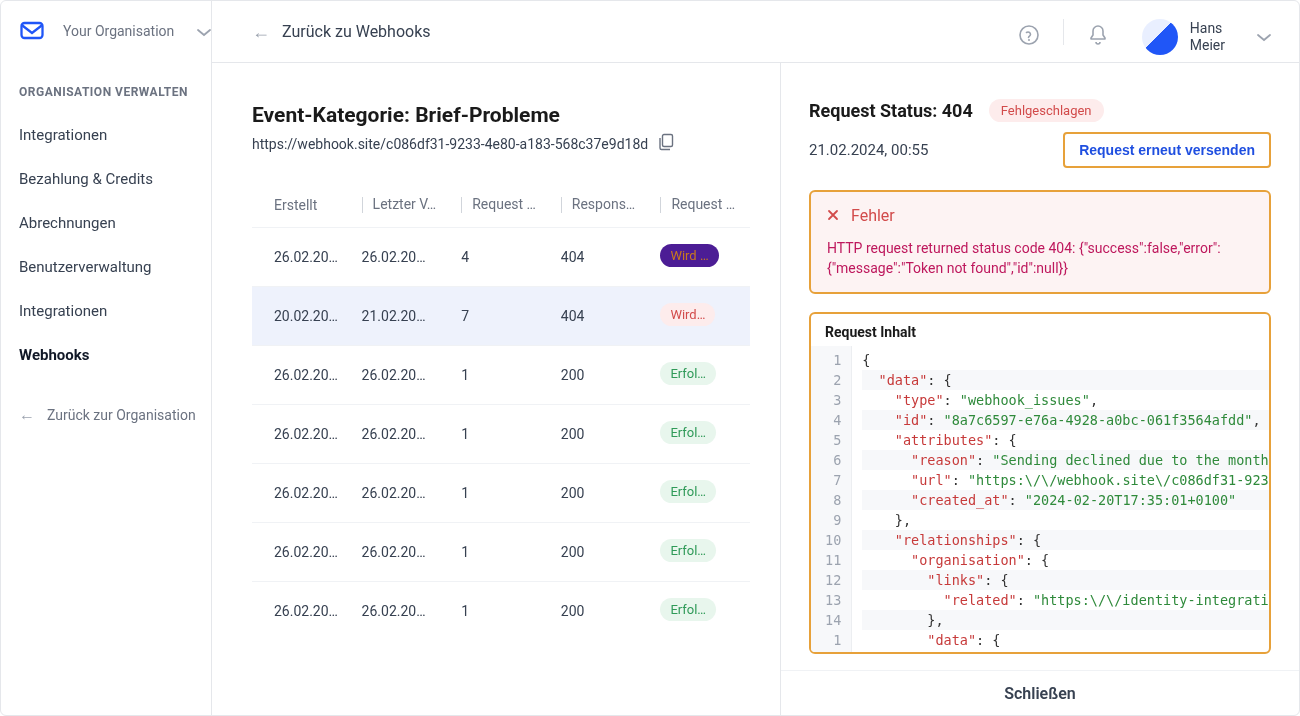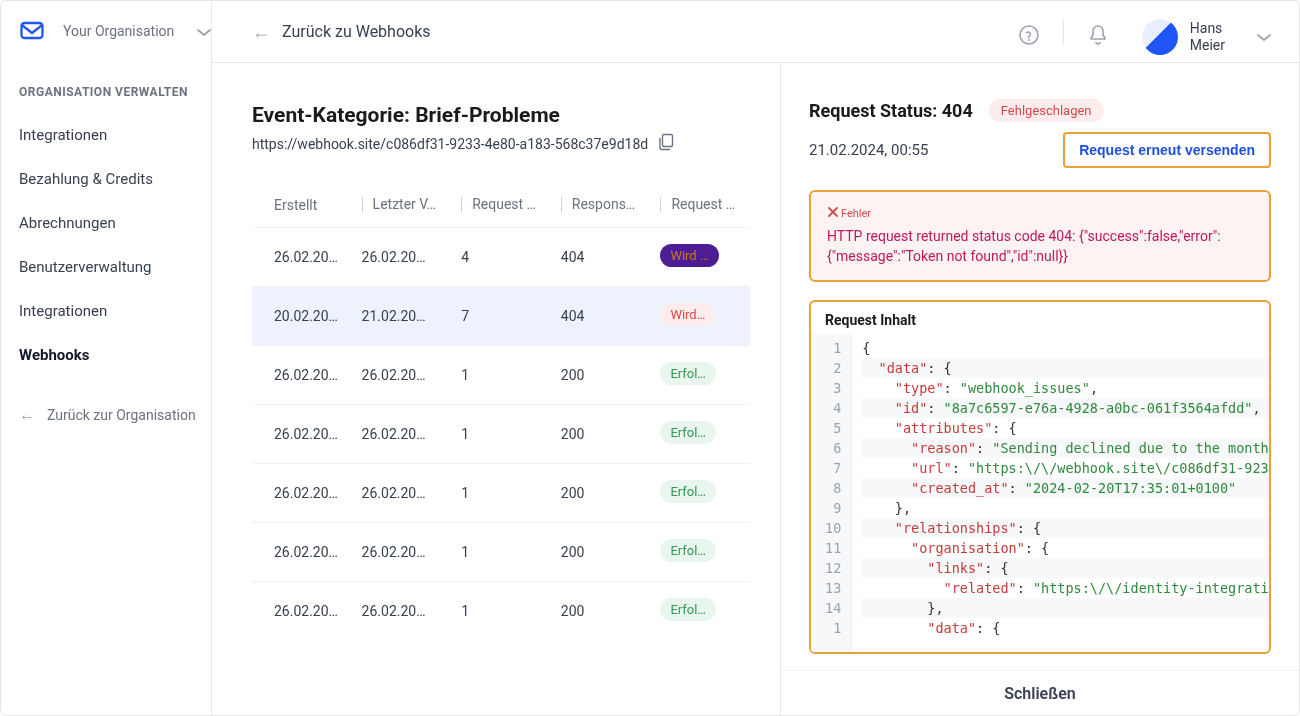--- a/index.html
+++ b/index.html
@@ -54,21 +54,21 @@
 
 
 .right-col { width: 518px; display: flex; flex-direction: column; padding: 36px 28px 0 28px; min-height: 0; }
 .status-row { display: flex; align-items: center; gap: 16px; margin-bottom: 10px; }
 .status-title  { font-size: 18px; font-weight: 700; }
 .status-badge { background: #fdecec; color: #d24b4b; padding: 4px 12px; border-radius: 14px; font-size: 13px; }
 .ts-row { display: flex; align-items: center; justify-content: space-between; margin-bottom: 22px; }
 .ts { font-size: 15px; color: #374151; }
 .resend { border: 2px solid #e7a13a; background: #fff; color: #1f4fe0; font-weight: 700; font-size: 14px; padding: 8px 14px; border-radius: 4px; cursor: pointer; }
 .error-box { border: 2px solid #e7a13a; background: #fdf3f3; border-radius: 6px; padding: 14px 16px; margin-bottom: 18px; }
-.error-head { display: flex; align-items: center; gap: 2px; color: #d24b4b; font-size: 11px; margin-bottom: 6px; }
+.error-head { display: flex; align-items: center; gap: 12px; color: #d24b4b; font-size: 16px; margin-bottom: 14px; }
 .error-body { font-size: 14px; color: #be185d; line-height: 1.4; word-break: break-word; }
 .payload-box { border: 2px solid #e7a13a; border-radius: 6px; flex: 1; min-height: 0; display: flex; flex-direction: column; overflow: hidden; }
 .payload-title { font-size: 14px; font-weight: 700; padding: 10px 14px 6px; }
 .code-wrap { flex: 1; overflow: hidden; font-family: "SFMono-Regular", Consolas, monospace; font-size: 13.5px; line-height: 1.5; display: flex; }
 .gutter { background: #f7f8fa; border-right: 1px solid #eceef1; padding: 4px 10px 4px 14px; color: #9ca3af; text-align: right; user-select: none; }
 .gutter div { height: 20px; }
 .code { padding: 4px 0 4px 10px; white-space: pre; overflow: hidden; }
 .code .ln { height: 20px; }
 .code .ln.alt { background: #f7f8fa; }
 .tok-key { color: #c73a3a; }

